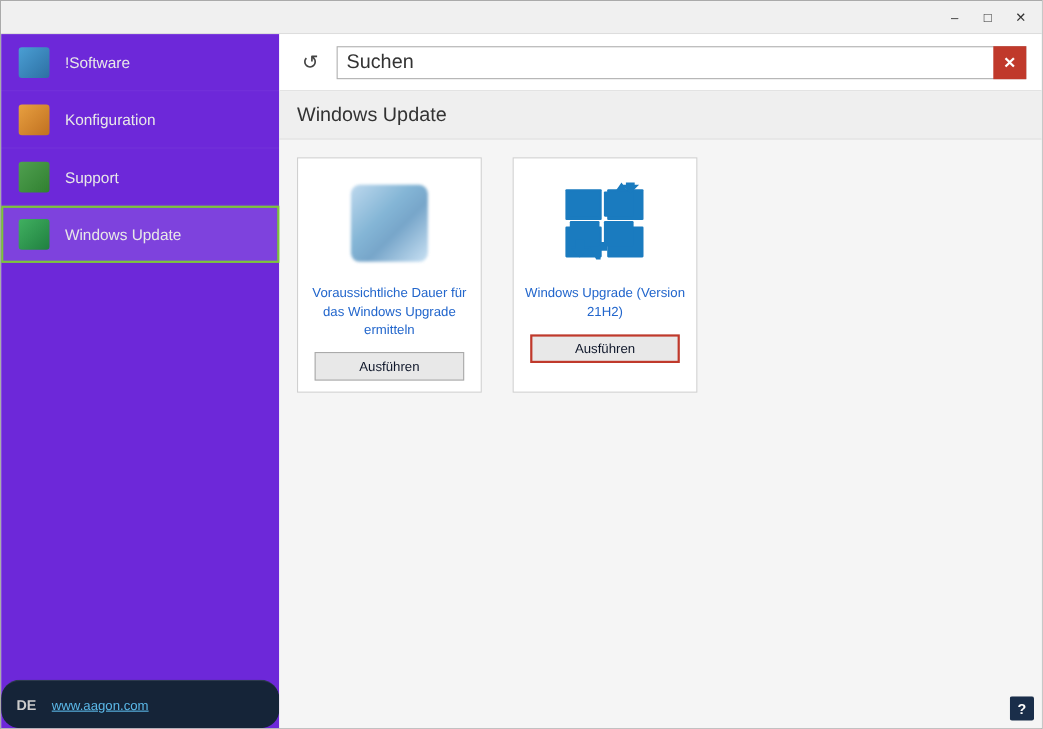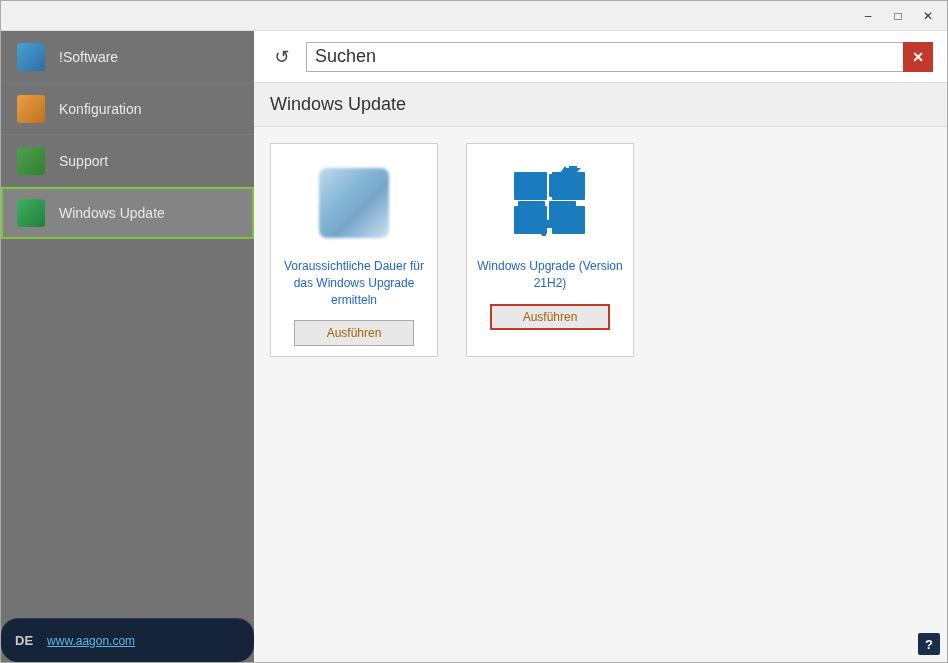--- a/index.html
+++ b/index.html
@@ -48,21 +48,21 @@
 
     .app-body {
       display: flex;
       flex: 1;
       overflow: hidden;
     }
 
     
     .sidebar {
       width: 253px;
-      background: #737373;
+      background: #6d28d9;
       display: flex;
       flex-direction: column;
       flex-shrink: 0;
     }
 
     .sidebar-items {
       flex: 1;
       display: flex;
       flex-direction: column;
     }
@@ -267,27 +267,27 @@
     .card-label {
       font-size: 12px;
       color: #2266cc;
       text-align: center;
       margin-bottom: 12px;
       line-height: 1.4;
       min-height: 34px;
     }
 
     .card-btn {
-      width: 120px;
+      width: 136px;
       height: 26px;
       background: #e8e8e8;
       border: 1px solid #aaa;
       cursor: pointer;
       font-size: 12px;
-      color: #a16207;
+      color: #0f172a;
       display: flex;
       align-items: center;
       justify-content: center;
     }
     .card-btn.highlighted {
       border: 2px solid #c0392b;
     }
 
     
     .win-logo-icon svg { display: block; }

